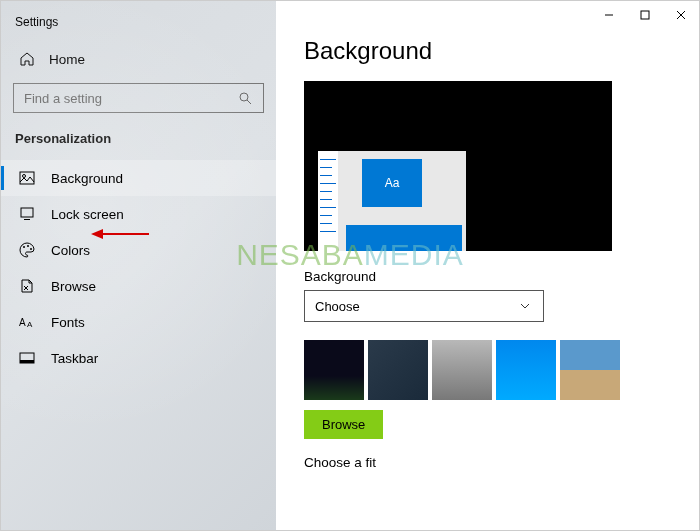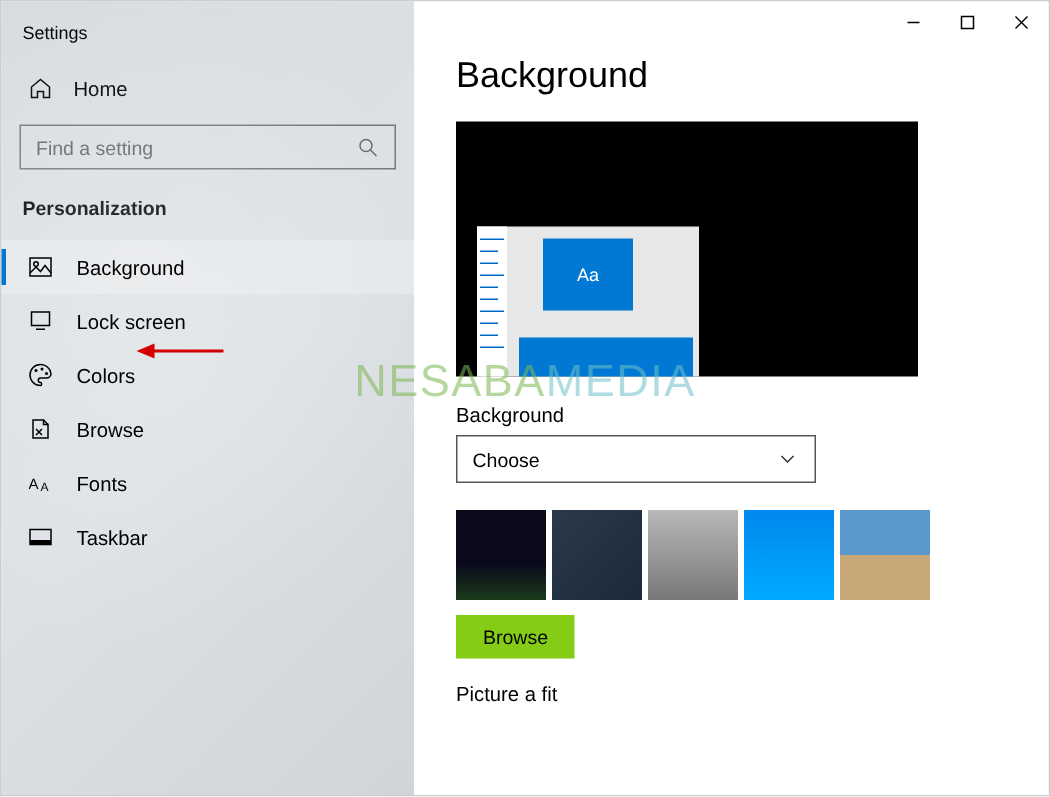--- a/index.html
+++ b/index.html
@@ -191,20 +191,20 @@
     <div class="thumbs">
       <div class="thumb t1"></div>
       <div class="thumb t2"></div>
       <div class="thumb t3"></div>
       <div class="thumb t4"></div>
       <div class="thumb t5"></div>
     </div>
 
     <div class="browse">Browse</div>
 
-    <div class="section-label">Picture a fit</div>
+    <div class="section-label">Choose a fit</div>
   </div>
 
   <div class="watermark">
     <span class="w1">NESABA</span><span class="w2">MEDIA</span>
   </div>
 
 </div>
 
 </body></html>

